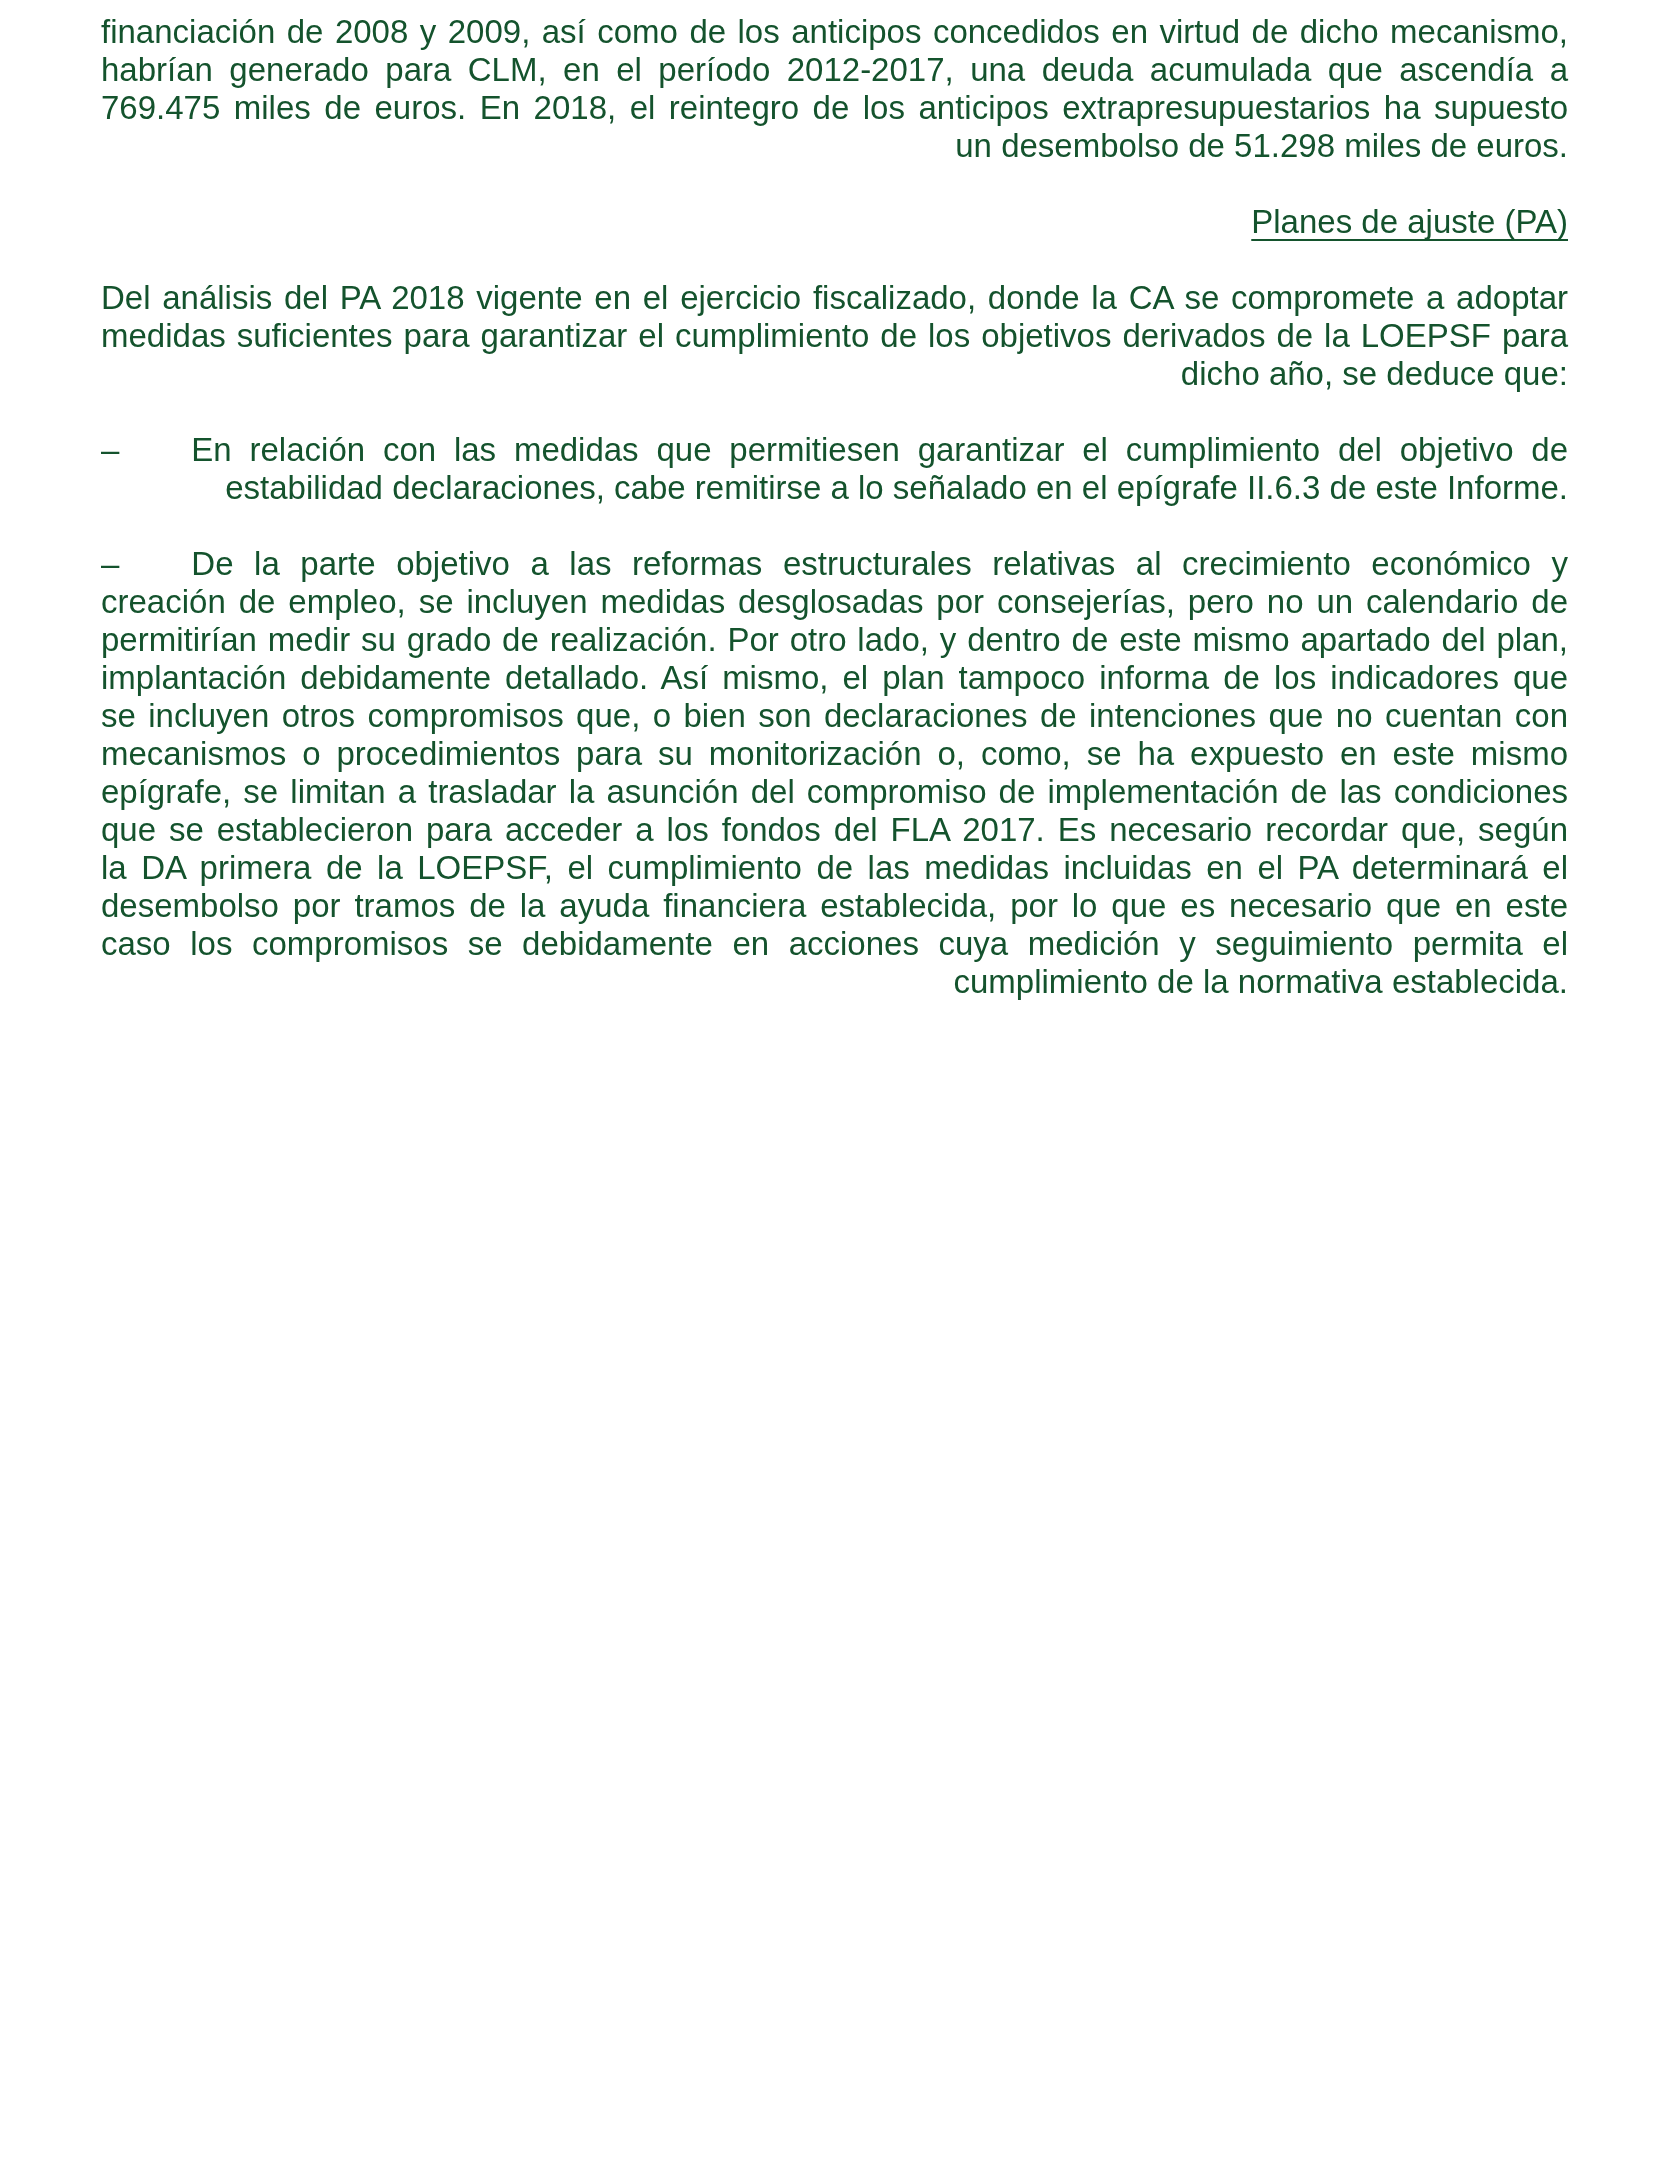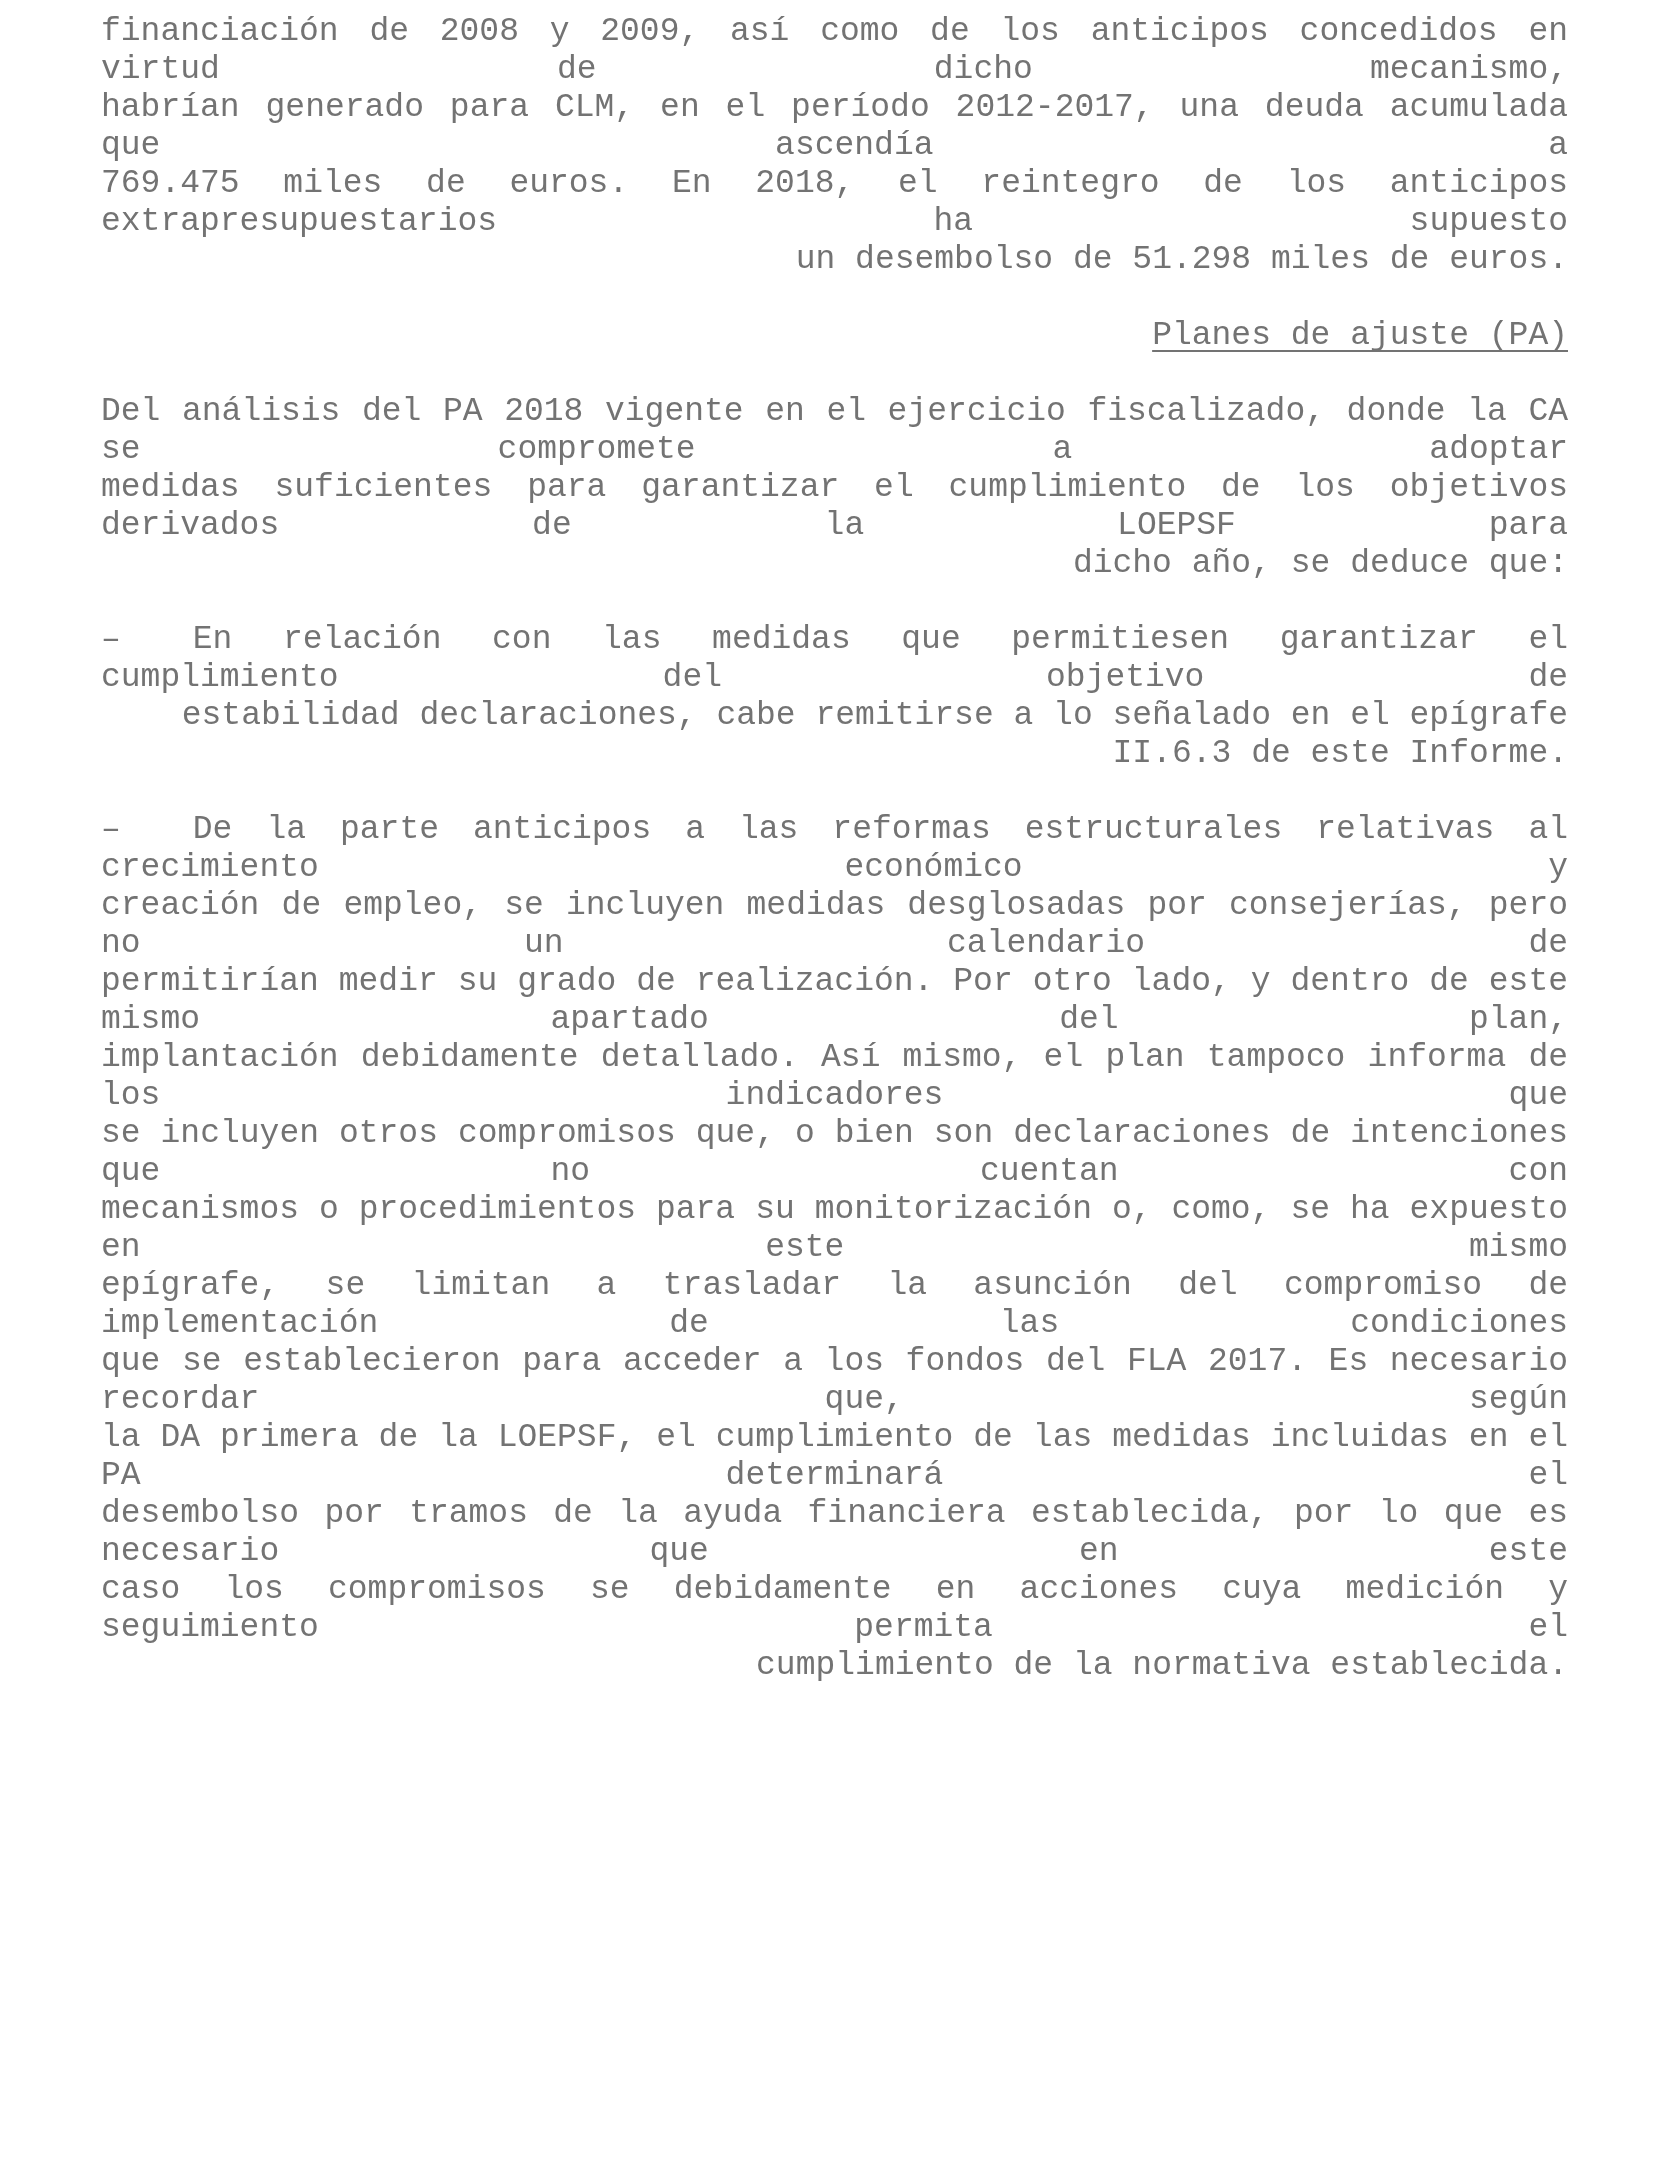--- a/index.html
+++ b/index.html
@@ -5,22 +5,22 @@
   html, body {
     margin: 0;
     padding: 0;
     background: #ffffff;
   }
   .page {
     position: relative;
     width: 1672px;
     height: 2183px;
     background: #ffffff;
-    color: #737373;
-    font-family: Liberation Mono, monospace;
+    color: #14532d;
+    font-family: Liberation Sans, sans-serif;
     font-size: 33px;
     line-height: 38px;
     overflow: hidden;
   }
   .text-column {
     position: absolute;
     top: 13.4px;
     left: 101px;
     width: 1467px;
   }
@@ -77,21 +77,21 @@
       <div class="jline">medidas suficientes para garantizar el cumplimiento de los objetivos derivados de la LOEPSF para</div>
       <div class="lline">dicho año, se deduce que:</div>
     </div>
 
     <div class="block">
       <div class="jline"><span class="dash">–</span><span class="tab-spacer"></span><span>En relación con las medidas que permitiesen garantizar el cumplimiento del objetivo de</span></div>
       <div class="lline">estabilidad declaraciones, cabe remitirse a lo señalado en el epígrafe II.6.3 de este Informe.</div>
     </div>
 
     <div class="block">
-      <div class="jline"><span class="dash">–</span><span class="tab-spacer"></span><span>De la parte anticipos a las reformas estructurales relativas al crecimiento económico y</span></div>
+      <div class="jline"><span class="dash">–</span><span class="tab-spacer"></span><span>De la parte objetivo a las reformas estructurales relativas al crecimiento económico y</span></div>
       <div class="jline">creación de empleo, se incluyen medidas desglosadas por consejerías, pero no un calendario de</div>
       <div class="jline">permitirían medir su grado de realización. Por otro lado, y dentro de este mismo apartado del plan,</div>
       <div class="jline">implantación debidamente detallado. Así mismo, el plan tampoco informa de los indicadores que</div>
       <div class="jline">se incluyen otros compromisos que, o bien son declaraciones de intenciones que no cuentan con</div>
       <div class="jline">mecanismos o procedimientos para su monitorización o, como, se ha expuesto en este mismo</div>
       <div class="jline">epígrafe, se limitan a trasladar la asunción del compromiso de implementación de las condiciones</div>
       <div class="jline">que se establecieron para acceder a los fondos del FLA 2017. Es necesario recordar que, según</div>
       <div class="jline">la DA primera de la LOEPSF, el cumplimiento de las medidas incluidas en el PA determinará el</div>
       <div class="jline">desembolso por tramos de la ayuda financiera establecida, por lo que es necesario que en este</div>
       <div class="jline">caso los compromisos se debidamente en acciones cuya medición y seguimiento permita el</div>

